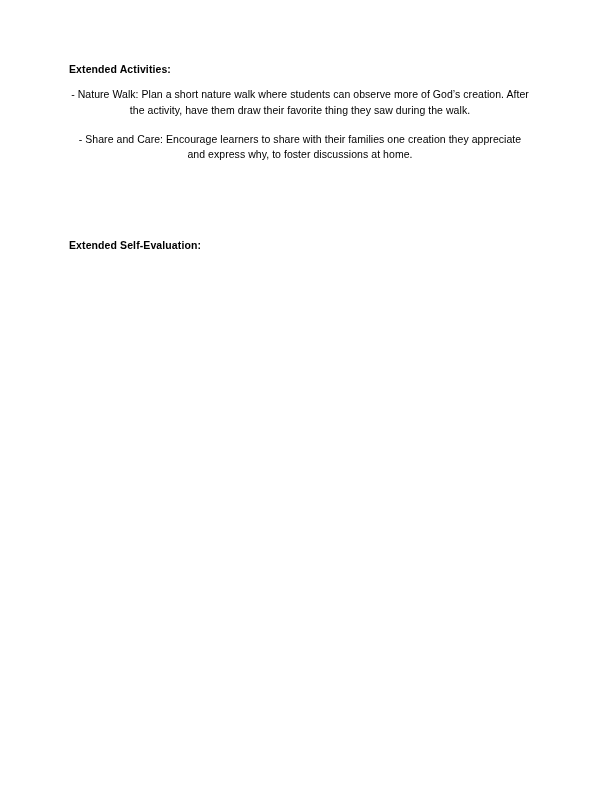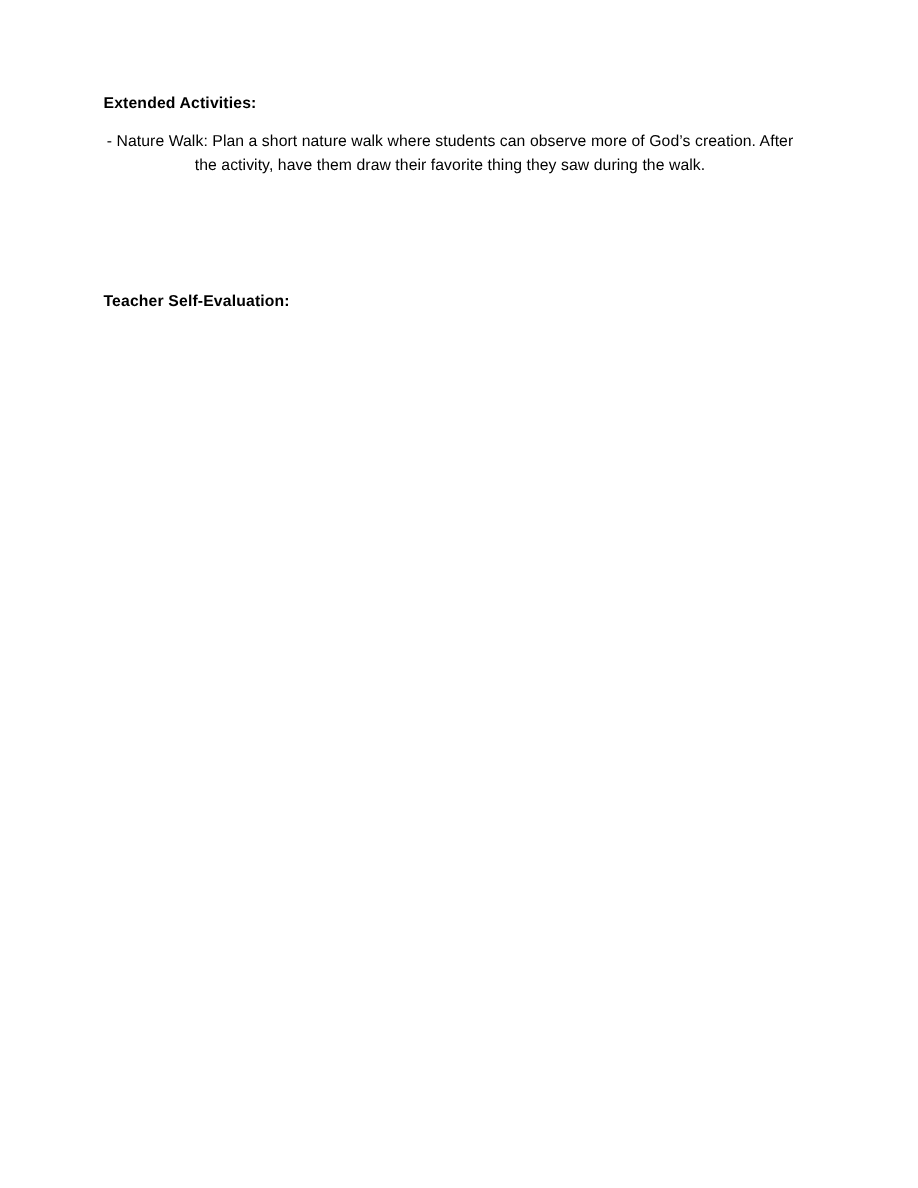--- a/index.html
+++ b/index.html
@@ -61,19 +61,20 @@
 <body>
 
 <div class="page">
   <div class="content">
 
     <p class="heading">Extended Activities:</p>
 
     <p class="para">- Nature Walk: Plan a short nature walk where students can observe more of God’s creation. After the activity, have them draw their favorite thing they saw during the walk.</p>
 
 
+    <p class="para">- Share and Care: Encourage learners to share with their families one creation they appreciate and express why, to foster discussions at home.</p>
 
     <div class="spacer-block"></div>
 
-    <p class="heading-second">Teacher Self-Evaluation:</p>
+    <p class="heading-second">Extended Self-Evaluation:</p>
 
   </div>
 </div>
 
 </body></html>

